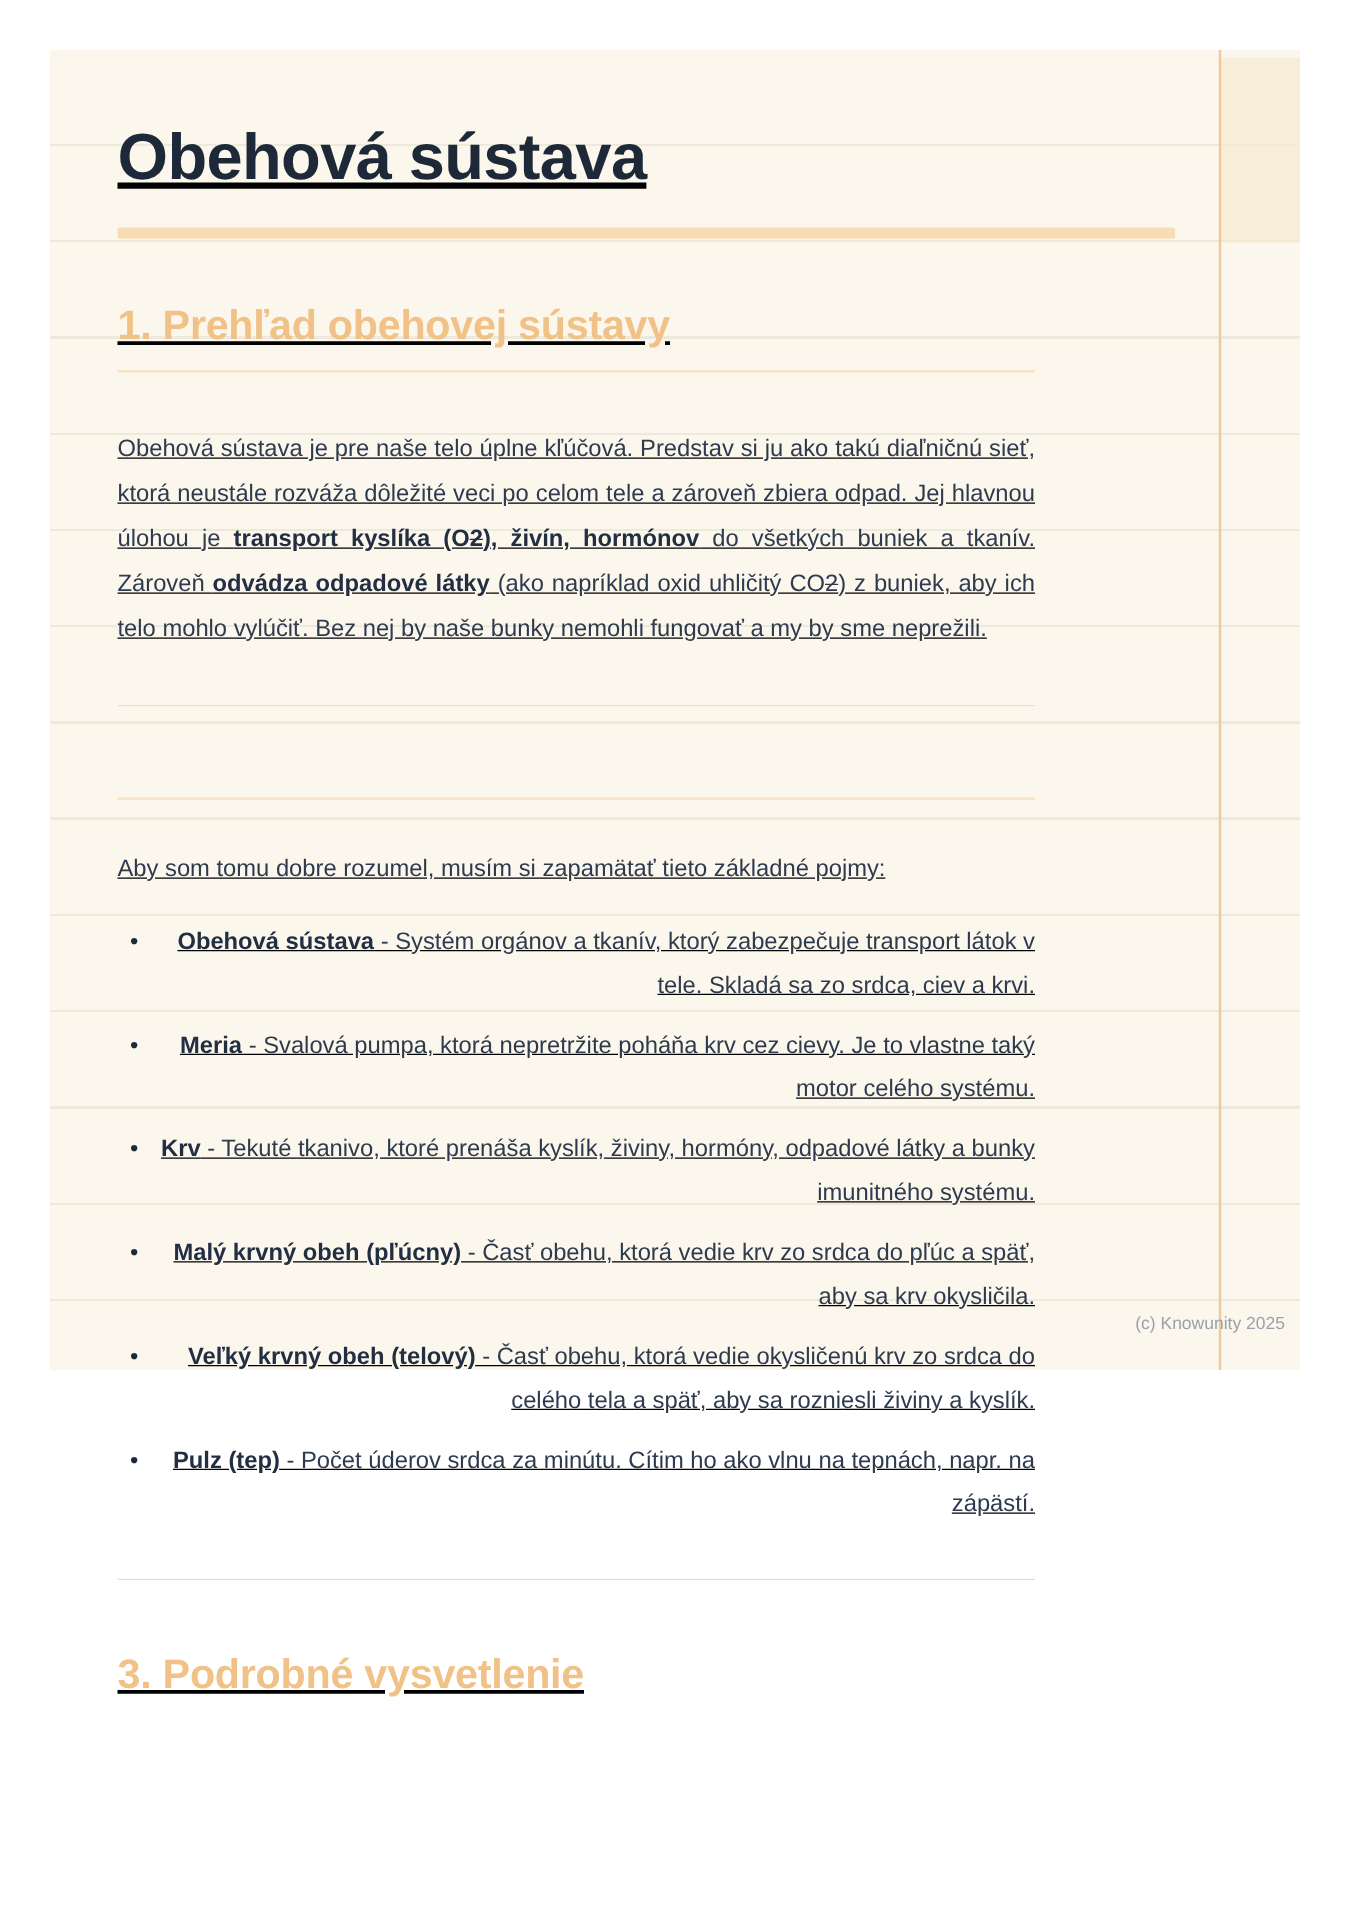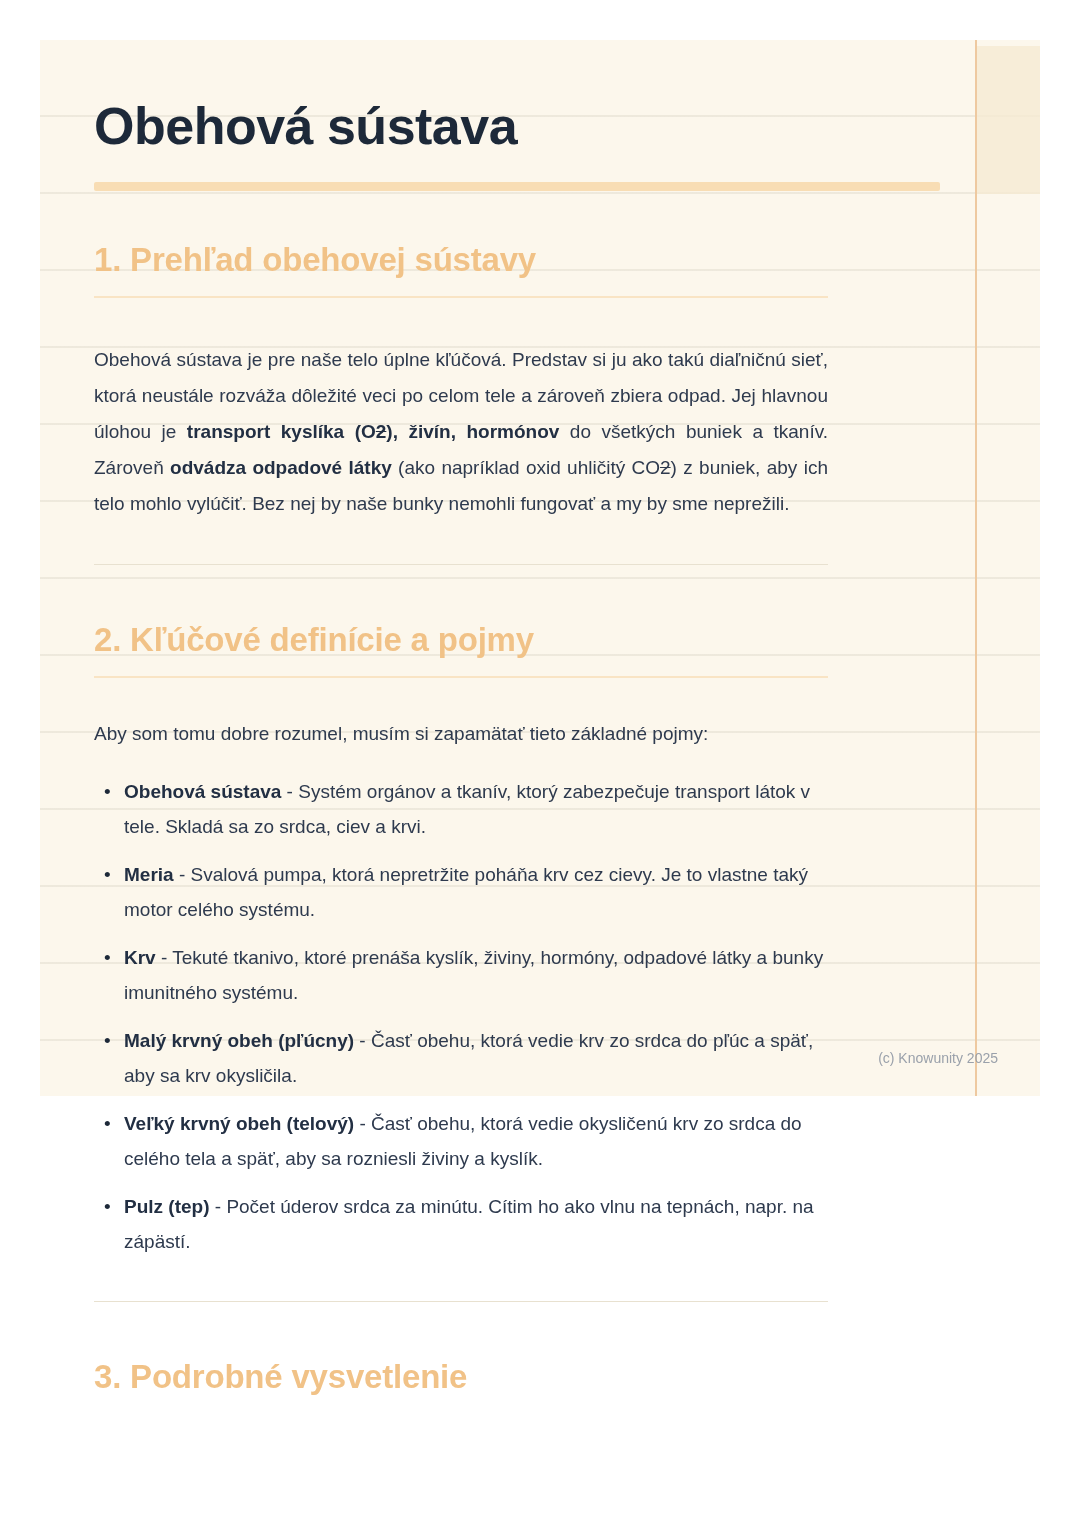--- a/index.html
+++ b/index.html
@@ -13,20 +13,21 @@
     position: absolute;
     left: 40px; top: 40px;
     width: 1000px; height: 1056px;
     background:
       repeating-linear-gradient(
         to bottom,
         transparent 0px, transparent 75px,
         rgba(205,200,184,0.30) 75px, rgba(205,200,184,0.30) 77px
       ),
       #fcf7ec;
+    text-decoration: underline;
   }
   .strip-top, .strip-bottom {
     position: absolute;
     left: 937px; right: 0;
     background: #f6e9d2;
     opacity: 0.75;
   }
   .strip-top { top: 6px; height: 148px; }
   .strip-bottom { top: 1402px; bottom: 0; }
   .margin-line {
@@ -81,40 +82,41 @@
   .divider {
     height: 1px;
     background: #e8e1d0;
     border: none;
     margin-top: 42px;
   }
   .gap-before-heading { height: 56px; }
   ul.defs {
     list-style: none;
     margin-top: 22px;
+    text-align: right;
   }
   ul.defs li {
     position: relative;
     padding-left: 30px;
     margin-bottom: 13px;
     font-size: 19px;
     line-height: 35px;
   }
   ul.defs li::before {
     content: "\2022";
     position: absolute;
     left: 10px; top: 0;
     color: #1d2939;
     font-size: 19px;
   }
   strong, .term { font-weight: 700; color: #222f43; }
   .struck { text-decoration: line-through; }
   .footer {
     position: absolute;
-    right: 42px;
+    right: 12px;
     bottom: 30px;
     font-size: 14px;
     color: #9aa1ab;
   }
 </style>
 </head>
 <body>
 
 <div class="paper">
   <div class="strip-top"></div>
@@ -126,21 +128,20 @@
     <h1 class="page-title">Obehová sústava</h1>
     <div class="title-underline"></div>
 
     <h2 class="section-heading">1. Prehľad obehovej sústavy</h2>
     <div class="section-underline"></div>
     <p class="body-text"><span>Obehová sústava je pre naše telo úplne kľúčová. Predstav si ju ako takú diaľničnú sieť, ktorá neustále rozváža dôležité veci po celom tele a zároveň zbiera odpad. Jej hlavnou úlohou je </span><strong>transport kyslíka (O</strong><strong class="struck">2</strong><strong>), živín, hormónov</strong><span> do všetkých buniek a tkanív. Zároveň </span><strong>odvádza odpadové látky</strong><span> (ako napríklad oxid uhličitý CO</span><span class="struck">2</span><span>) z buniek, aby ich telo mohlo vylúčiť. Bez nej by naše bunky nemohli fungovať a my by sme neprežili.</span></p>
 
     <hr class="divider">
     <div class="gap-before-heading"></div>
 
-    <h2 class="section-heading">2. Kľúčové definície a pojmy</h2>
     <div class="section-underline"></div>
     <p class="lead-text">Aby som tomu dobre rozumel, musím si zapamätať tieto základné pojmy:</p>
 
     <ul class="defs">
         <li><span class="term">Obehová sústava</span><span> - Systém orgánov a tkanív, ktorý zabezpečuje transport látok v tele. Skladá sa zo srdca, ciev a krvi.</span></li>
         <li><span class="term">Meria</span><span> - Svalová pumpa, ktorá nepretržite poháňa krv cez cievy. Je to vlastne taký motor celého systému.</span></li>
         <li><span class="term">Krv</span><span> - Tekuté tkanivo, ktoré prenáša kyslík, živiny, hormóny, odpadové látky a bunky imunitného systému.</span></li>
         <li><span class="term">Malý krvný obeh (pľúcny)</span><span> - Časť obehu, ktorá vedie krv zo srdca do pľúc a späť, aby sa krv okysličila.</span></li>
         <li><span class="term">Veľký krvný obeh (telový)</span><span> - Časť obehu, ktorá vedie okysličenú krv zo srdca do celého tela a späť, aby sa rozniesli živiny a kyslík.</span></li>
         <li><span class="term">Pulz (tep)</span><span> - Počet úderov srdca za minútu. Cítim ho ako vlnu na tepnách, napr. na zápästí.</span></li>

